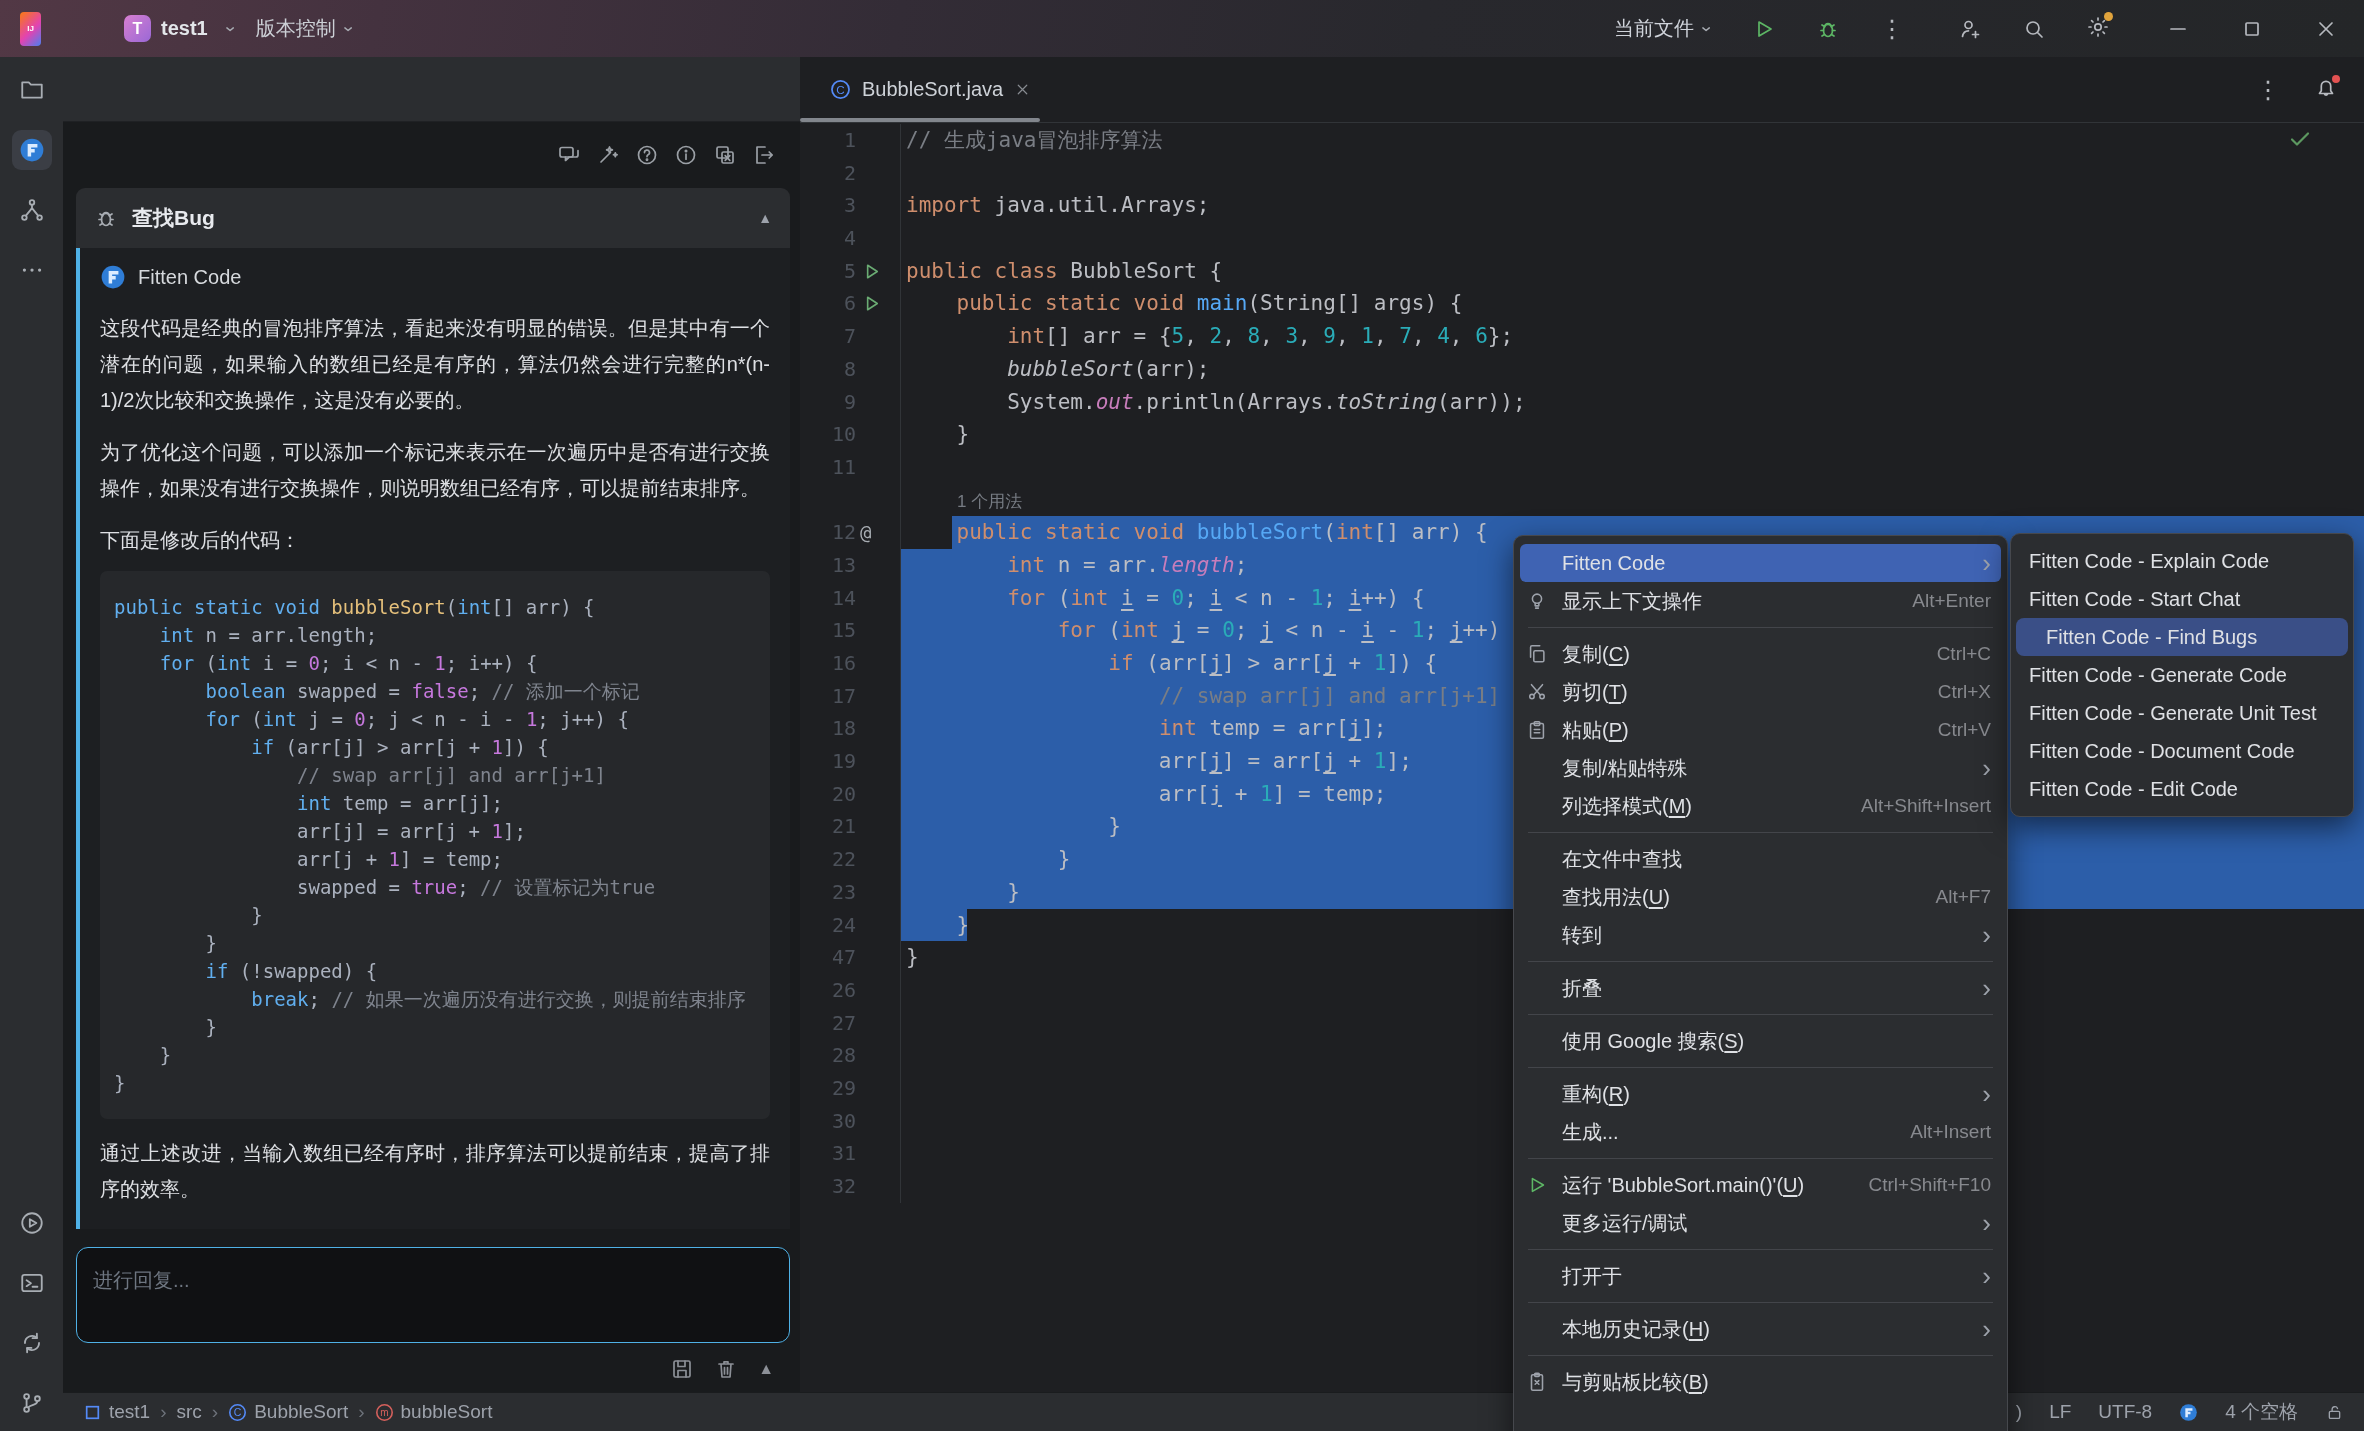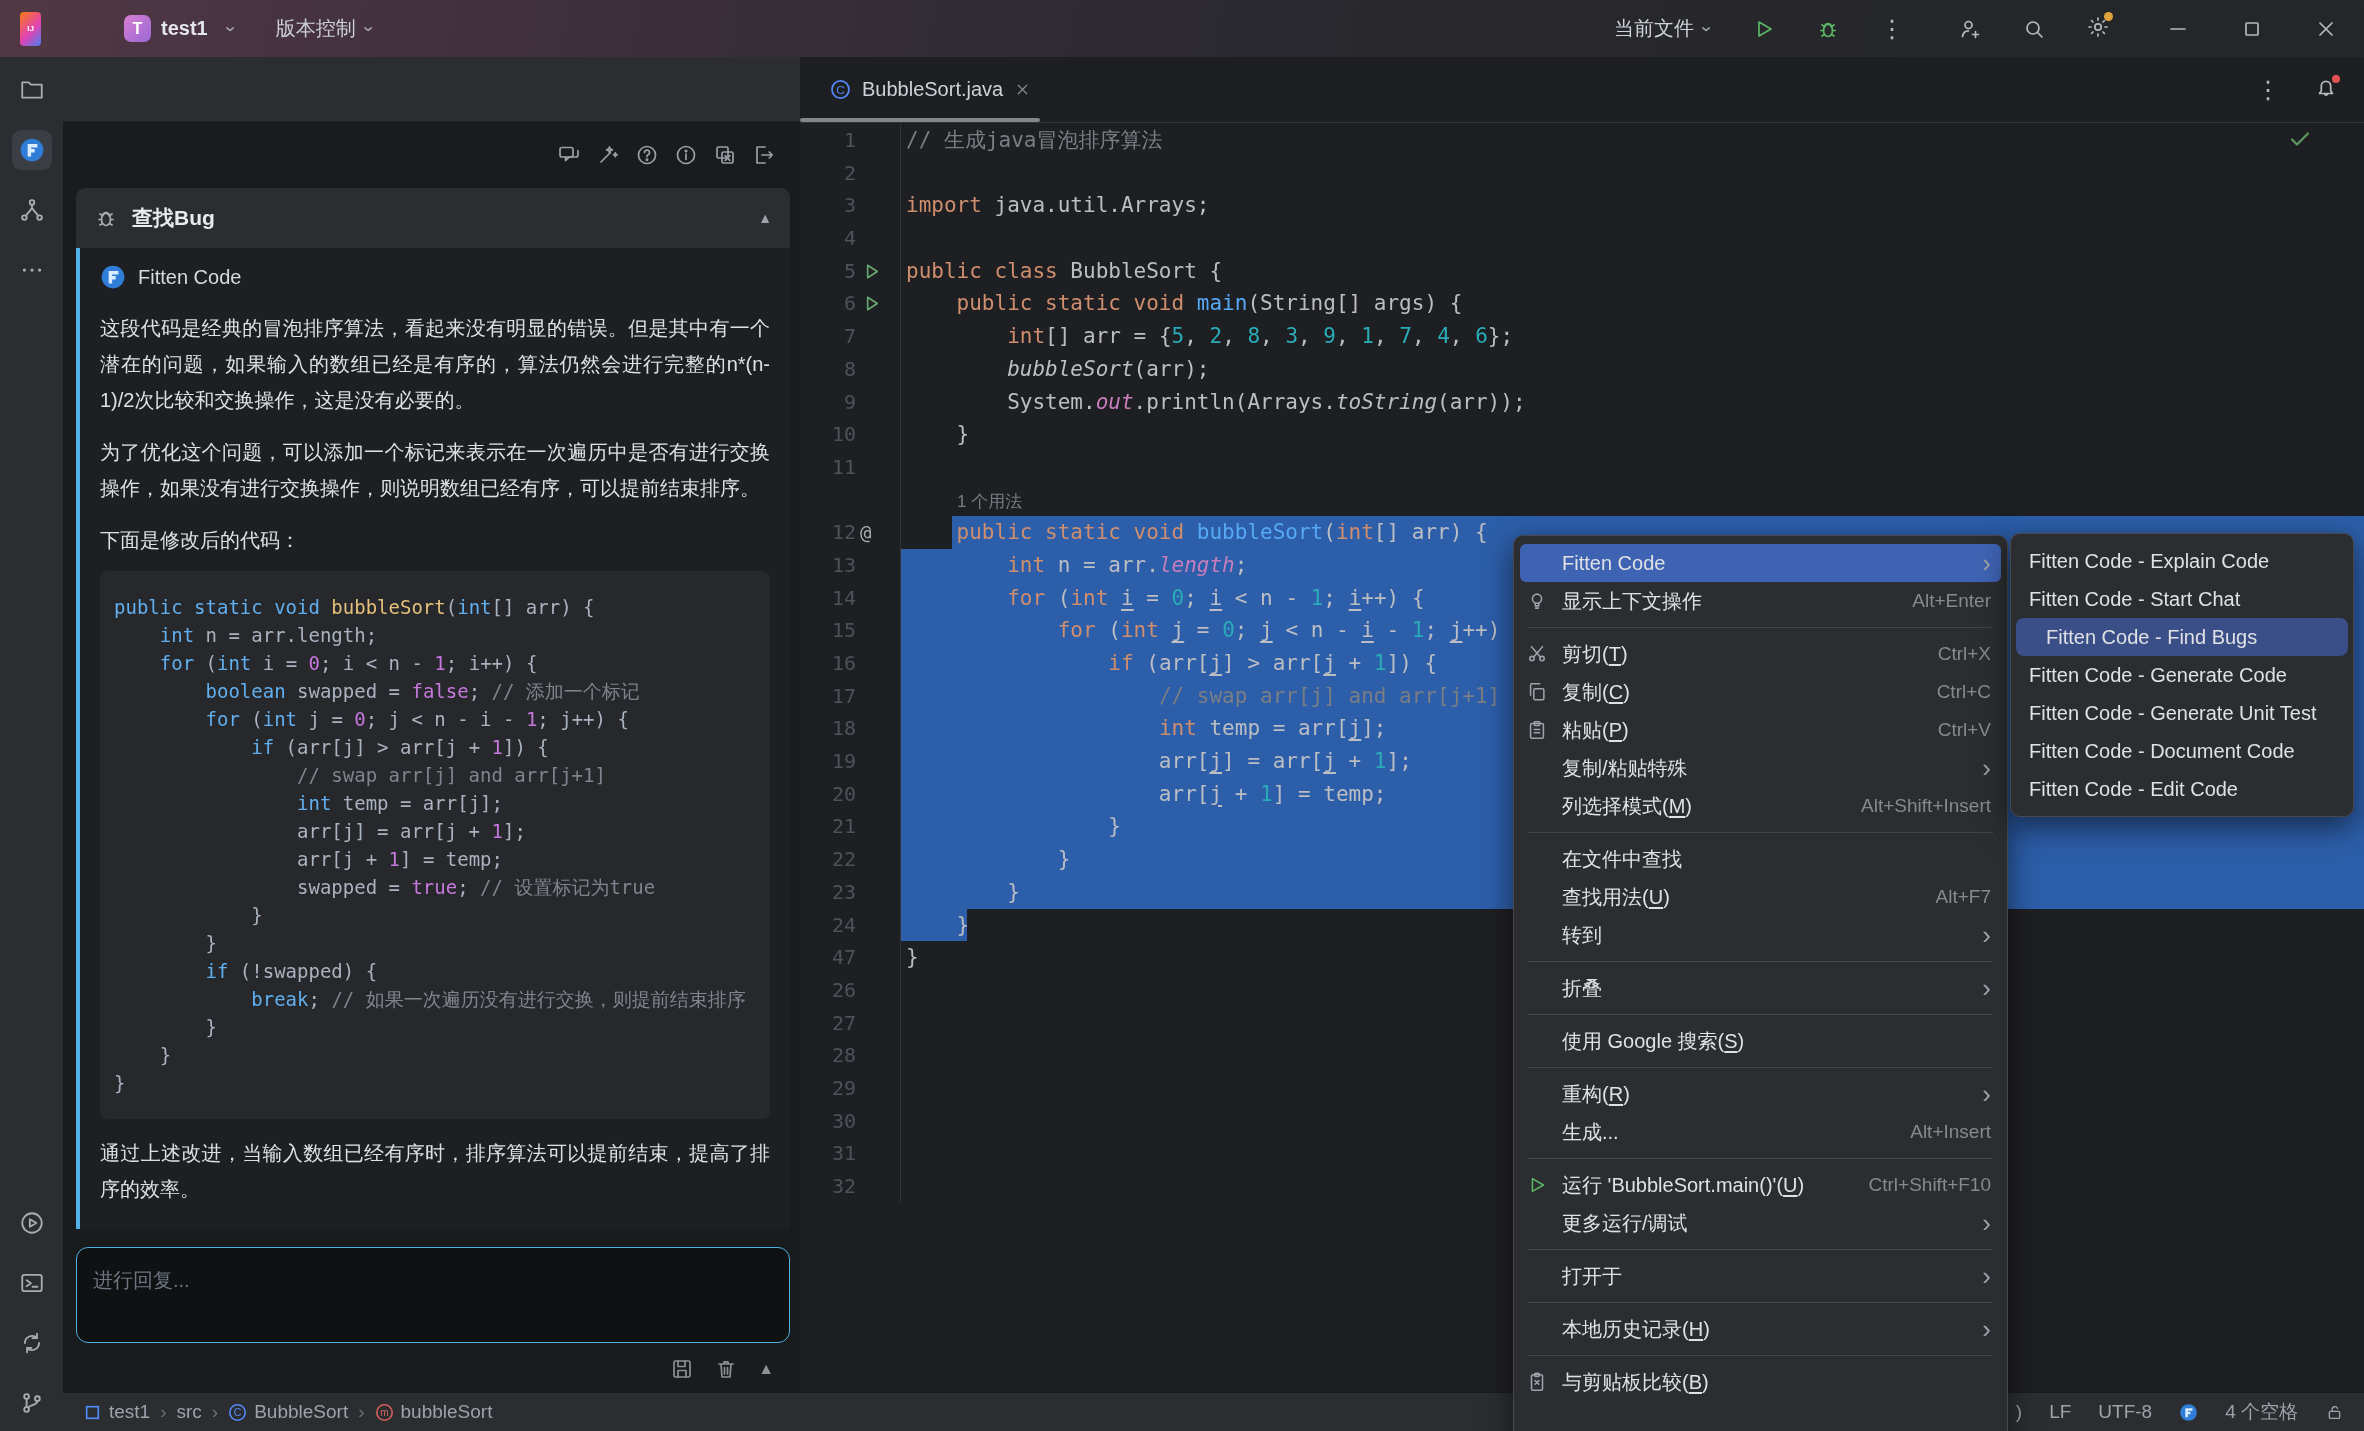--- a/index.html
+++ b/index.html
@@ -122,21 +122,21 @@
   <div class="tb-left">
     <span class="logoij">IJ</span>
     <span class="ic ic20" style="margin-left:16px"></span>
     <span class="rowc" style="margin-left:18px;gap:10px">
       <span class="avatar">T</span>
       <span class="tbtext tb-proj">test1</span>
       <span class="ic chev"><svg viewBox="0 0 11 9" fill="none" stroke="currentColor" stroke-width="1.6" stroke-linecap="round" stroke-linejoin="round">
             <path d="M2 3.2l3.6 3 3.6-3"></path>
           </svg></span>
     </span>
-    <span class="rowc" style="margin-left:26px">
+    <span class="rowc" style="margin-left:6px">
       <span class="tbtext" style="color:#ccd0d6">版本控制</span>
       <span class="ic chev"><svg viewBox="0 0 11 9" fill="none" stroke="currentColor" stroke-width="1.6" stroke-linecap="round" stroke-linejoin="round">
             <path d="M2 3.2l3.6 3 3.6-3"></path>
           </svg></span>
     </span>
   </div>
   <div class="tb-right">
     <span class="rowc">
       <span class="tbtext" style="color:#cfd3da">当前文件</span>
       <span class="ic chev"><svg viewBox="0 0 11 9" fill="none" stroke="currentColor" stroke-width="1.6" stroke-linecap="round" stroke-linejoin="round">
@@ -570,37 +570,37 @@
             <path d="M10 14.5v2.8h4v-2.8M10.5 19.8h3"></path>
           </svg></span>
       </span>
       <span class="mlabel">显示上下文操作</span>
       <span class="msc">Alt+Enter</span>
     </div>
     <div class="msep"></div>
     <div class="mi">
       <span class="mic">
         <span class="ic" style="width: 22px; height: 22px;"><svg viewBox="0 0 24 24" fill="none" stroke="currentColor" stroke-width="1.7" stroke-linecap="round" stroke-linejoin="round">
+            <rect x="8.5" y="8.5" width="11" height="12" rx="1.5"></rect>
+            <path d="M5 15.5V4.5A1.5 1.5 0 0 1 6.5 3H15"></path>
+          </svg></span>
+      </span>
+      <span class="mlabel">复制(<u>C</u>)</span>
+      <span class="msc">Ctrl+C</span>
+    </div>
+    <div class="mi">
+      <span class="mic">
+        <span class="ic" style="width: 22px; height: 22px;"><svg viewBox="0 0 24 24" fill="none" stroke="currentColor" stroke-width="1.7" stroke-linecap="round" stroke-linejoin="round">
             <circle cx="6.5" cy="17" r="2.4"></circle>
             <circle cx="17.5" cy="17" r="2.4"></circle>
             <path d="M8.4 15.2L18 4M15.6 15.2L6 4"></path>
           </svg></span>
       </span>
       <span class="mlabel">剪切(<u>T</u>)</span>
       <span class="msc">Ctrl+X</span>
-    </div>
-    <div class="mi">
-      <span class="mic">
-        <span class="ic" style="width: 22px; height: 22px;"><svg viewBox="0 0 24 24" fill="none" stroke="currentColor" stroke-width="1.7" stroke-linecap="round" stroke-linejoin="round">
-            <rect x="8.5" y="8.5" width="11" height="12" rx="1.5"></rect>
-            <path d="M5 15.5V4.5A1.5 1.5 0 0 1 6.5 3H15"></path>
-          </svg></span>
-      </span>
-      <span class="mlabel">复制(<u>C</u>)</span>
-      <span class="msc">Ctrl+C</span>
     </div>
     <div class="mi">
       <span class="mic">
         <span class="ic" style="width: 22px; height: 22px;"><svg viewBox="0 0 24 24" fill="none" stroke="currentColor" stroke-width="1.7" stroke-linecap="round" stroke-linejoin="round">
             <rect x="5" y="5" width="14" height="16" rx="1.5"></rect>
             <rect x="9" y="3" width="6" height="4" rx="1"></rect>
             <path d="M9 11.5h6M9 15h6"></path>
           </svg></span>
       </span>
       <span class="mlabel">粘贴(<u>P</u>)</span>

